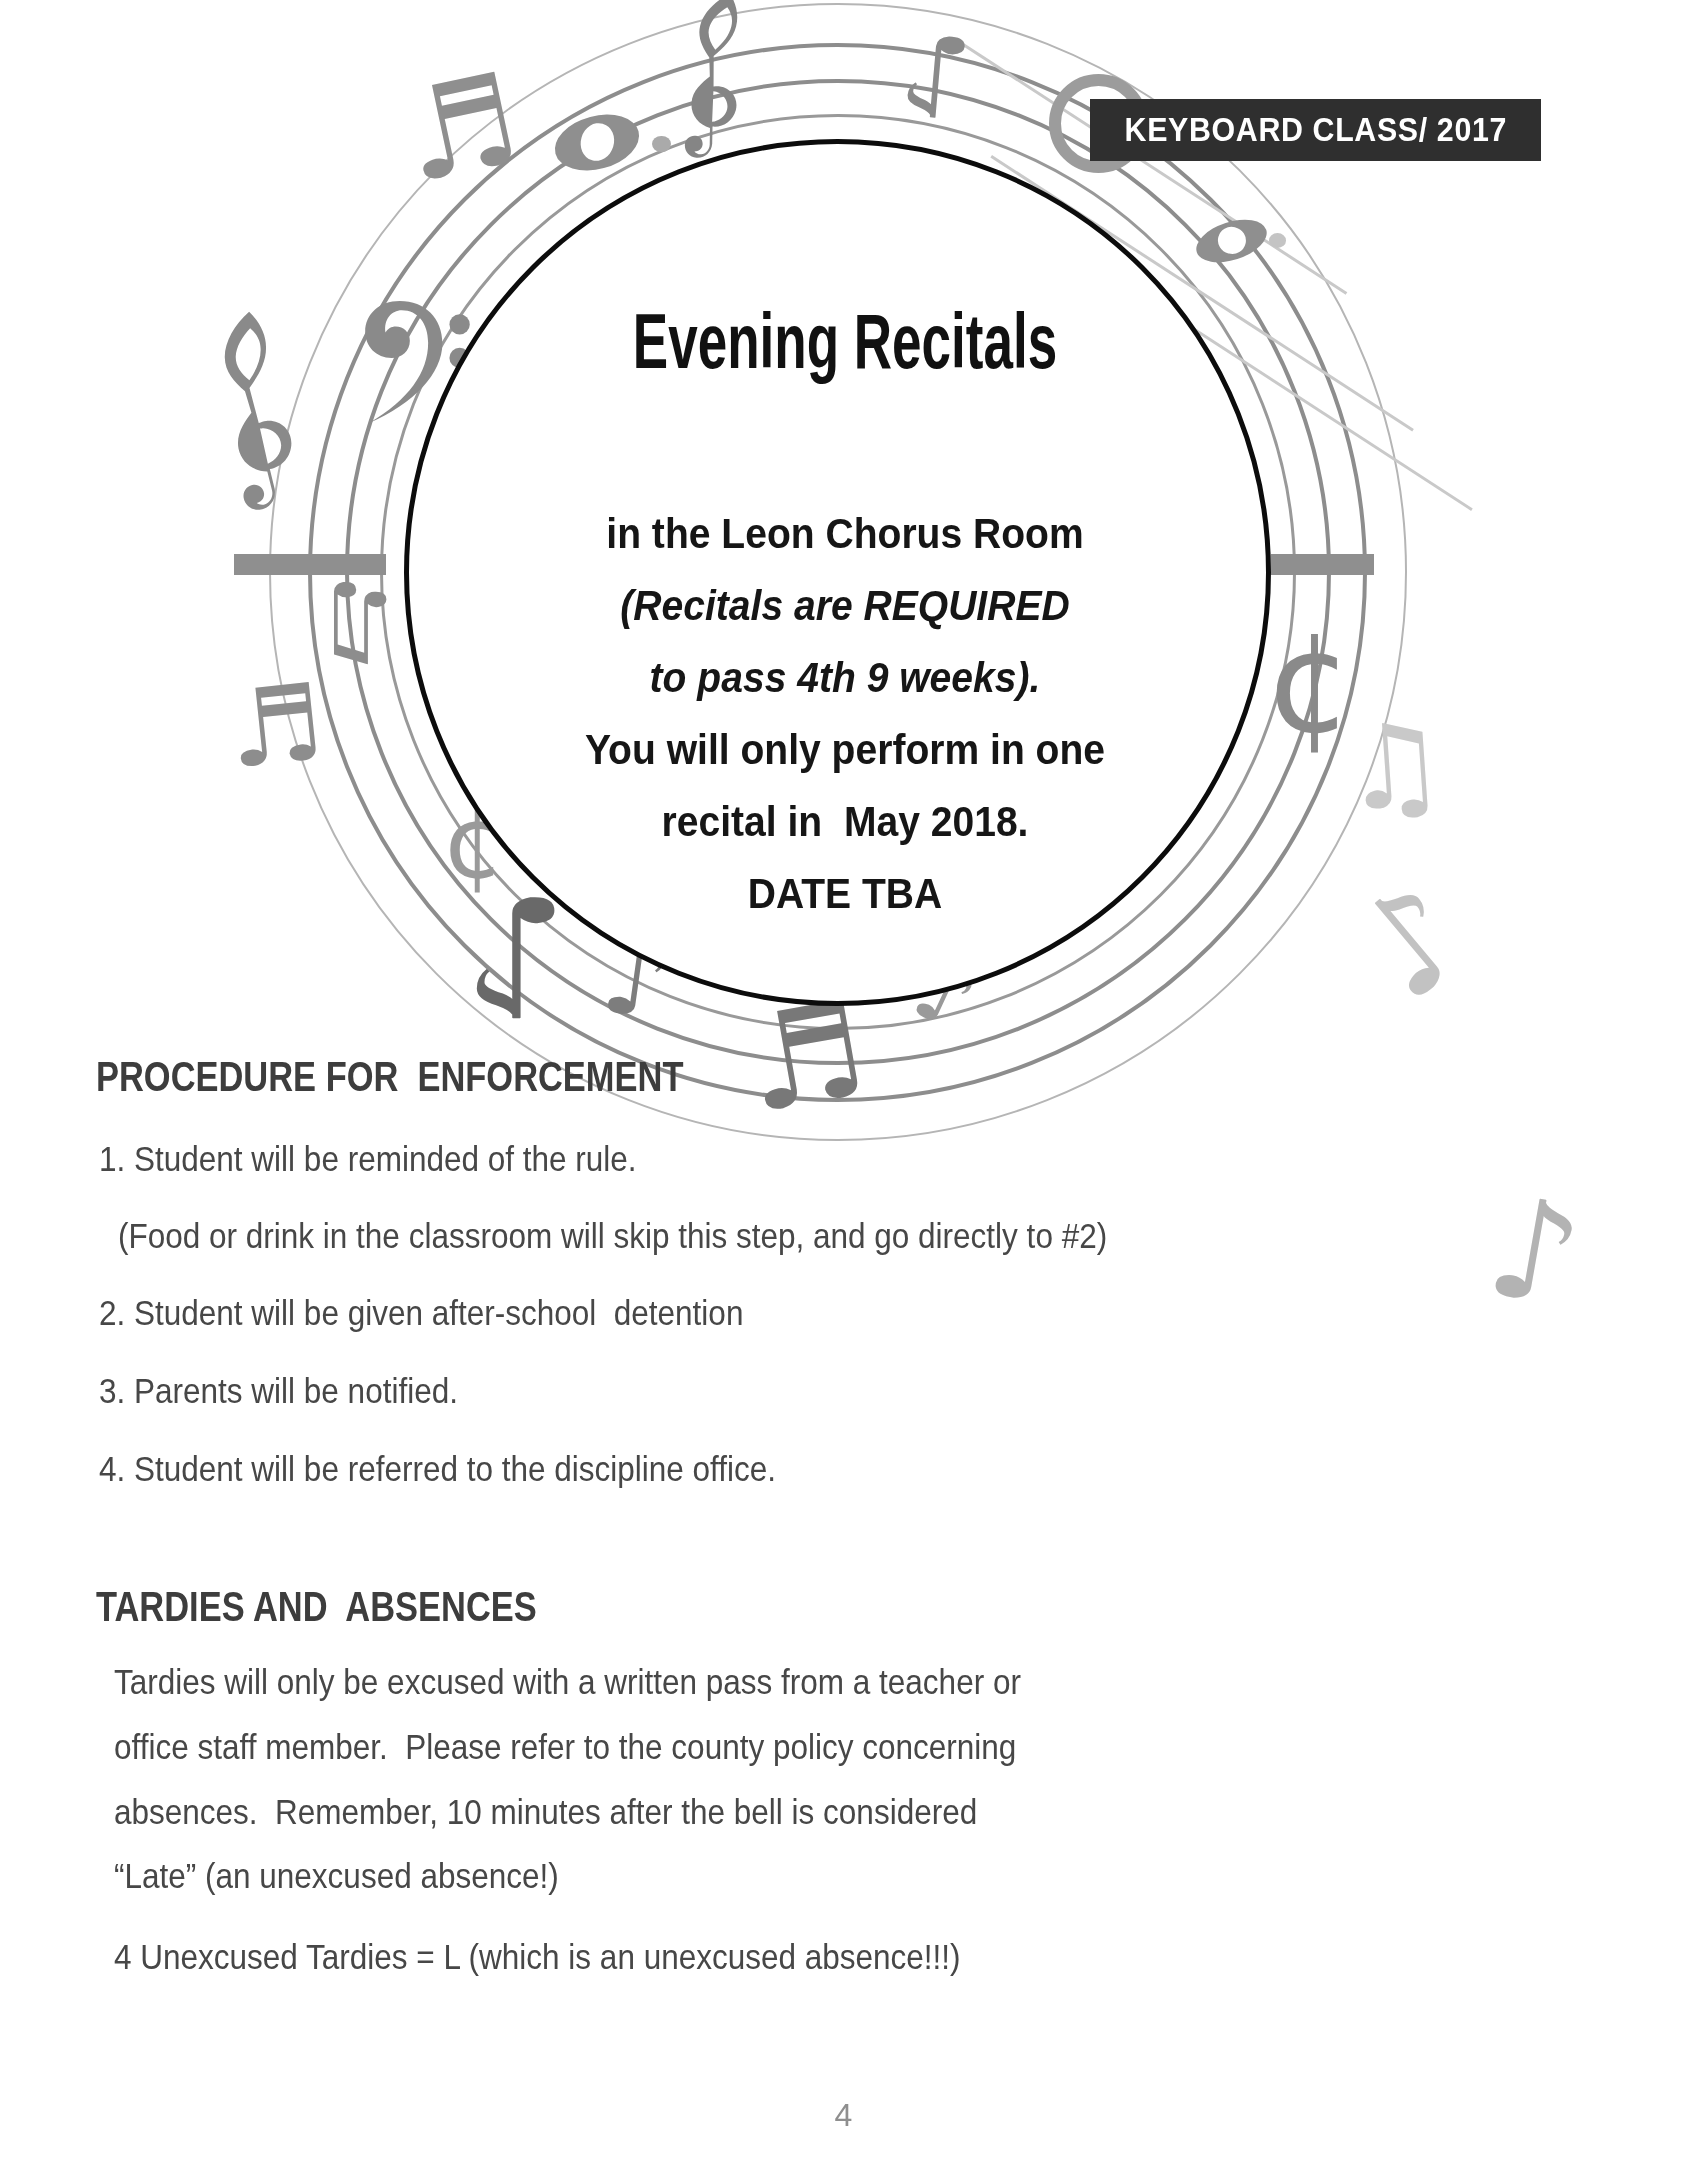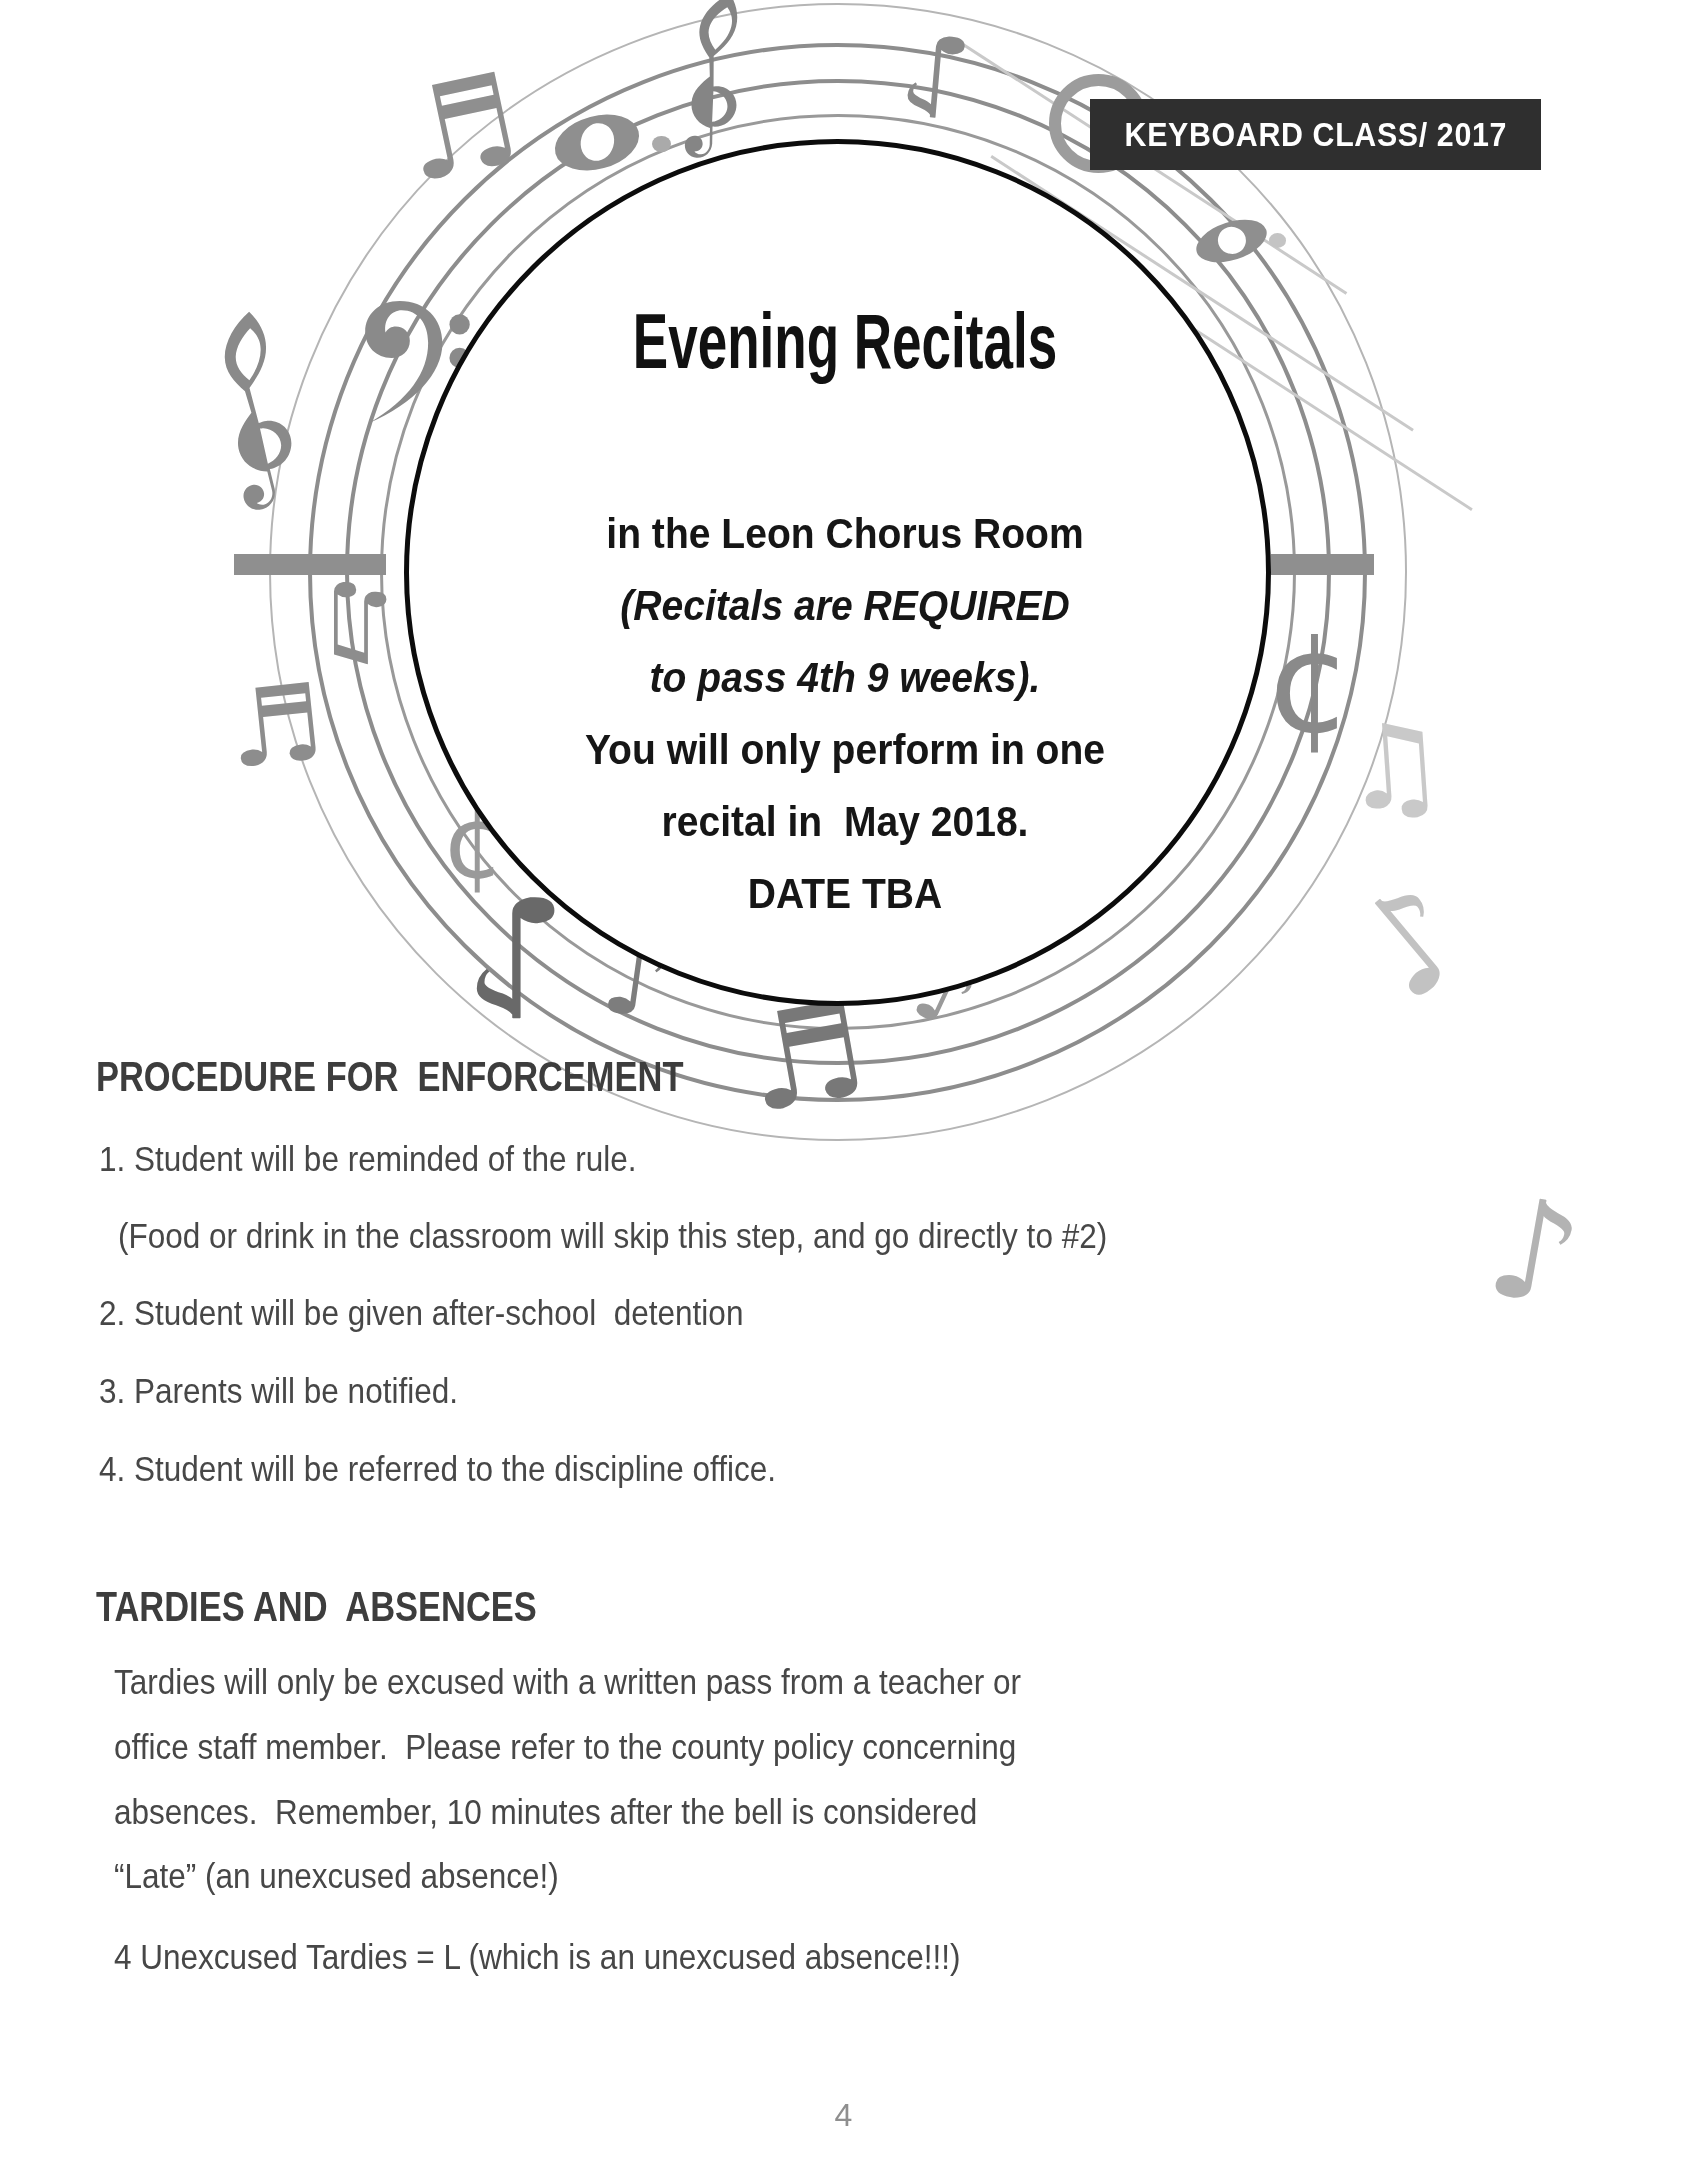--- a/index.html
+++ b/index.html
@@ -26,21 +26,21 @@
   .note{position:absolute;font-family:"DejaVu Sans",sans-serif;line-height:1;z-index:2;user-select:none;}
   .clef{position:absolute;z-index:2;}
   .wnote{position:absolute;border-radius:50%;z-index:2;}
   .wnote .hole{position:absolute;left:31%;top:14%;width:38%;height:72%;background:#ffffff;border-radius:50%;transform:rotate(32deg);}
   .wdot{position:absolute;border-radius:50%;z-index:2;}
   .curl{position:absolute;left:1049px;top:74px;width:99px;height:99px;border-radius:50%;
         border:12px solid #9c9c9c;box-sizing:border-box;z-index:3;}
 
   
   .banner{
-    position:absolute;left:1090px;top:99px;width:451px;height:71px;background:#2f2f2f;
+    position:absolute;left:1090px;top:99px;width:451px;height:62px;background:#2f2f2f;
     display:flex;align-items:center;justify-content:center;z-index:4;
   }
   .banner span{
     color:#ffffff;font-weight:bold;font-size:33px;letter-spacing:0.7px;
     transform:scaleX(.92);white-space:pre-wrap;
   }
 
   
   .circle-title{
     position:absolute;left:435px;top:296px;width:820px;text-align:center;z-index:4;

